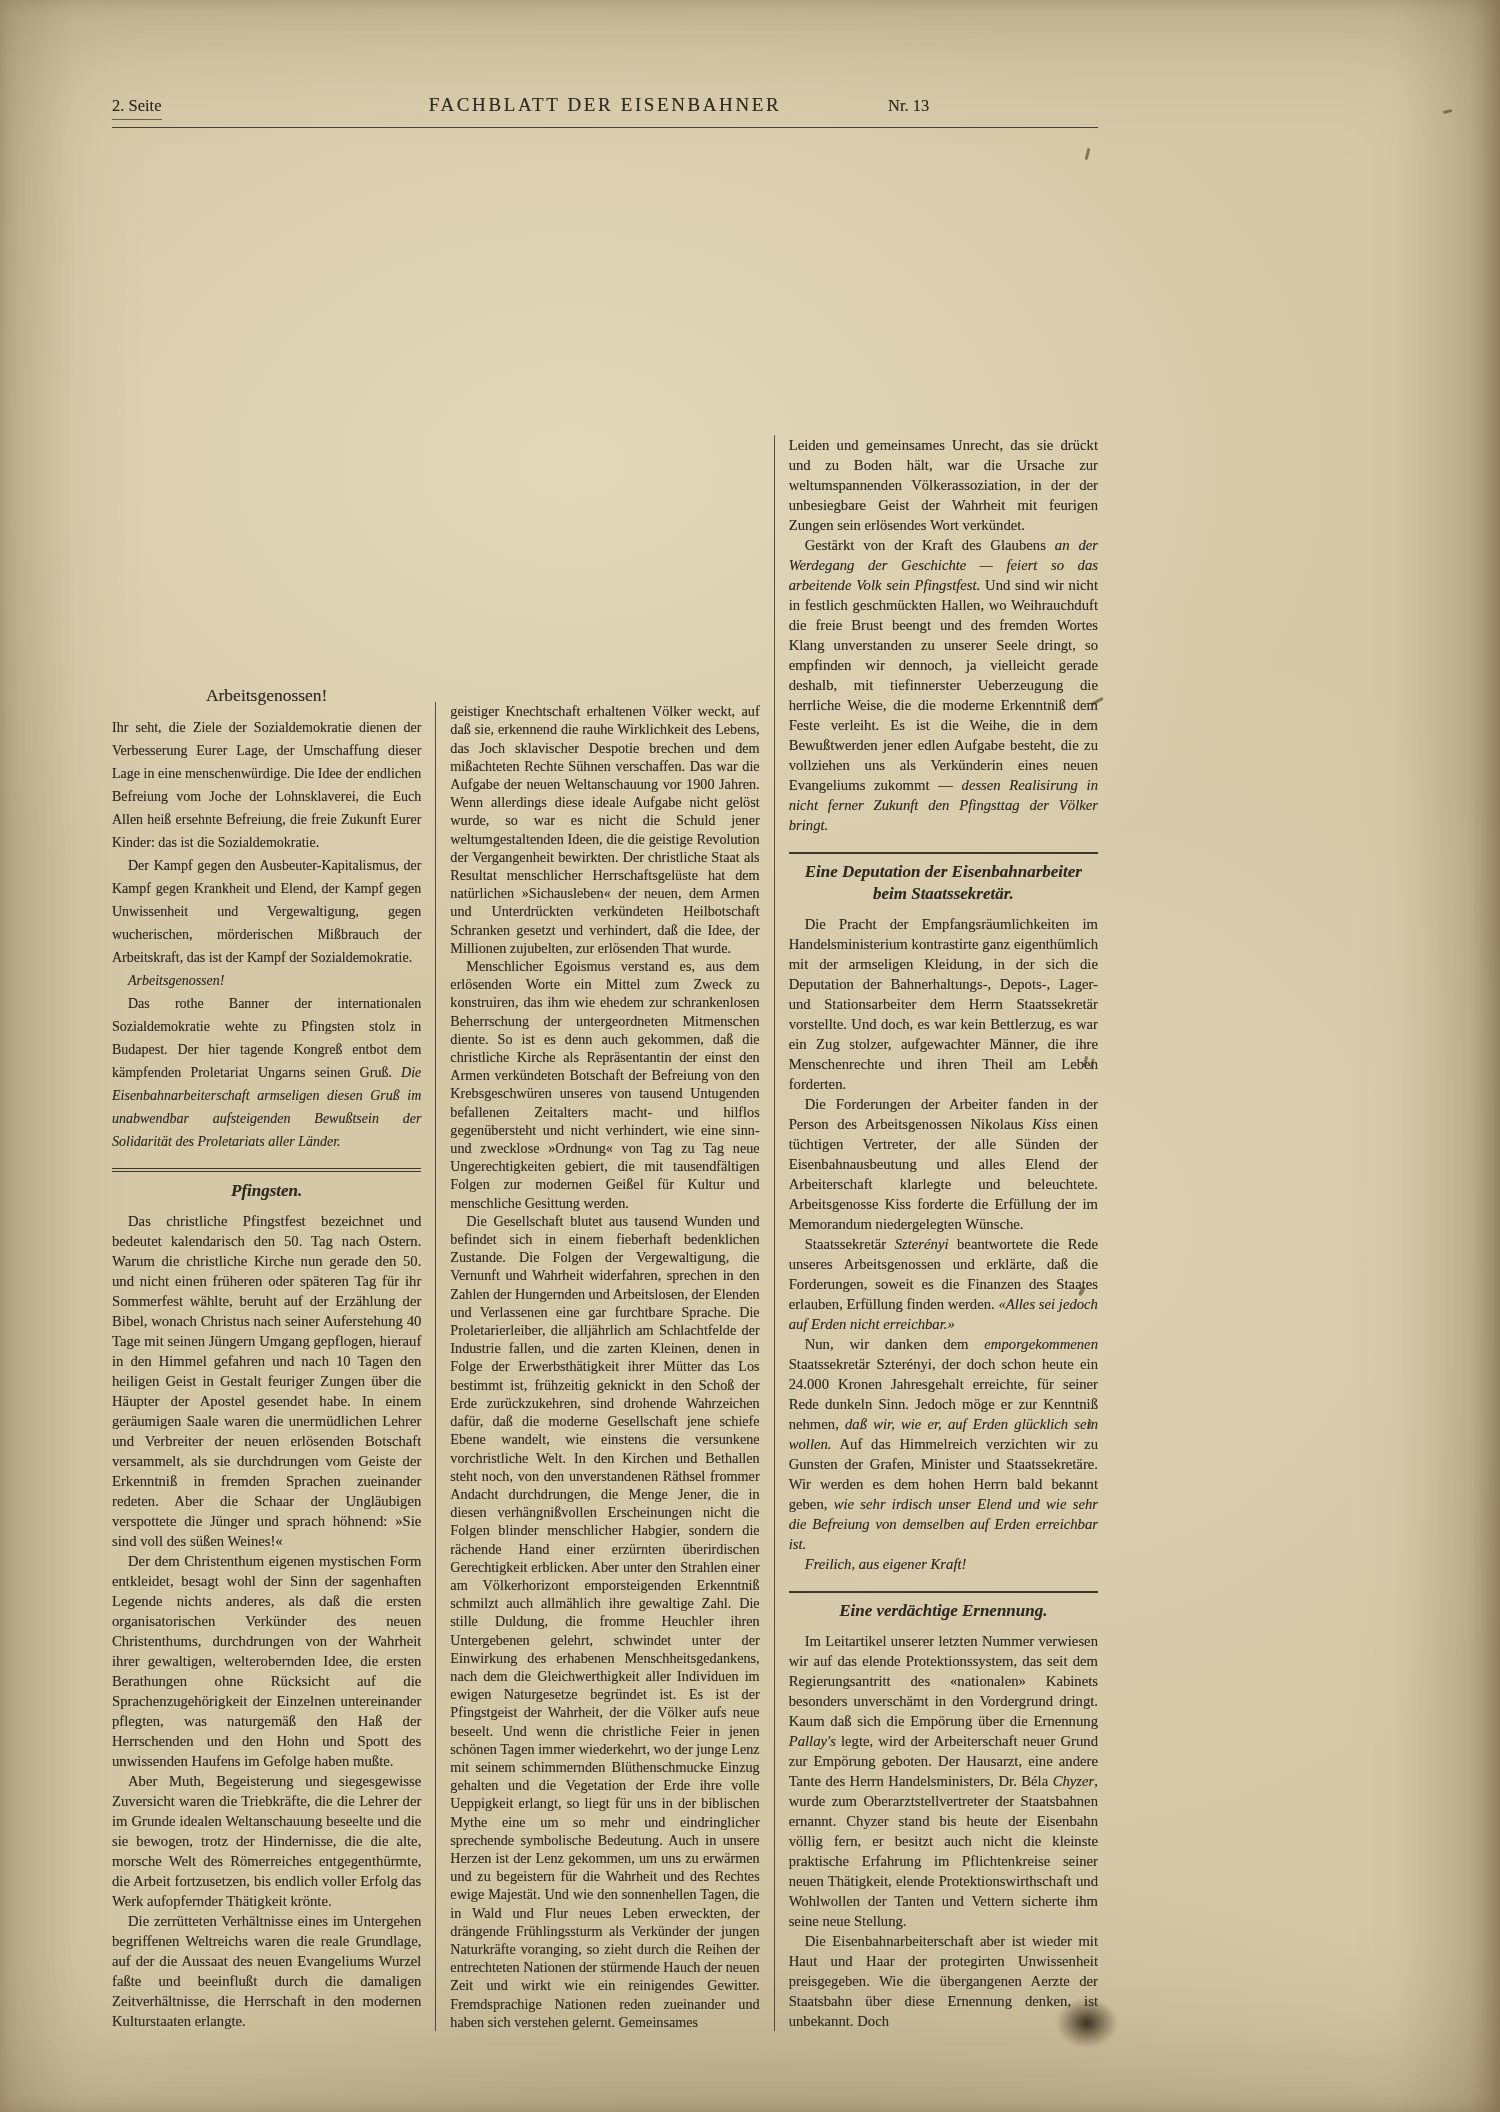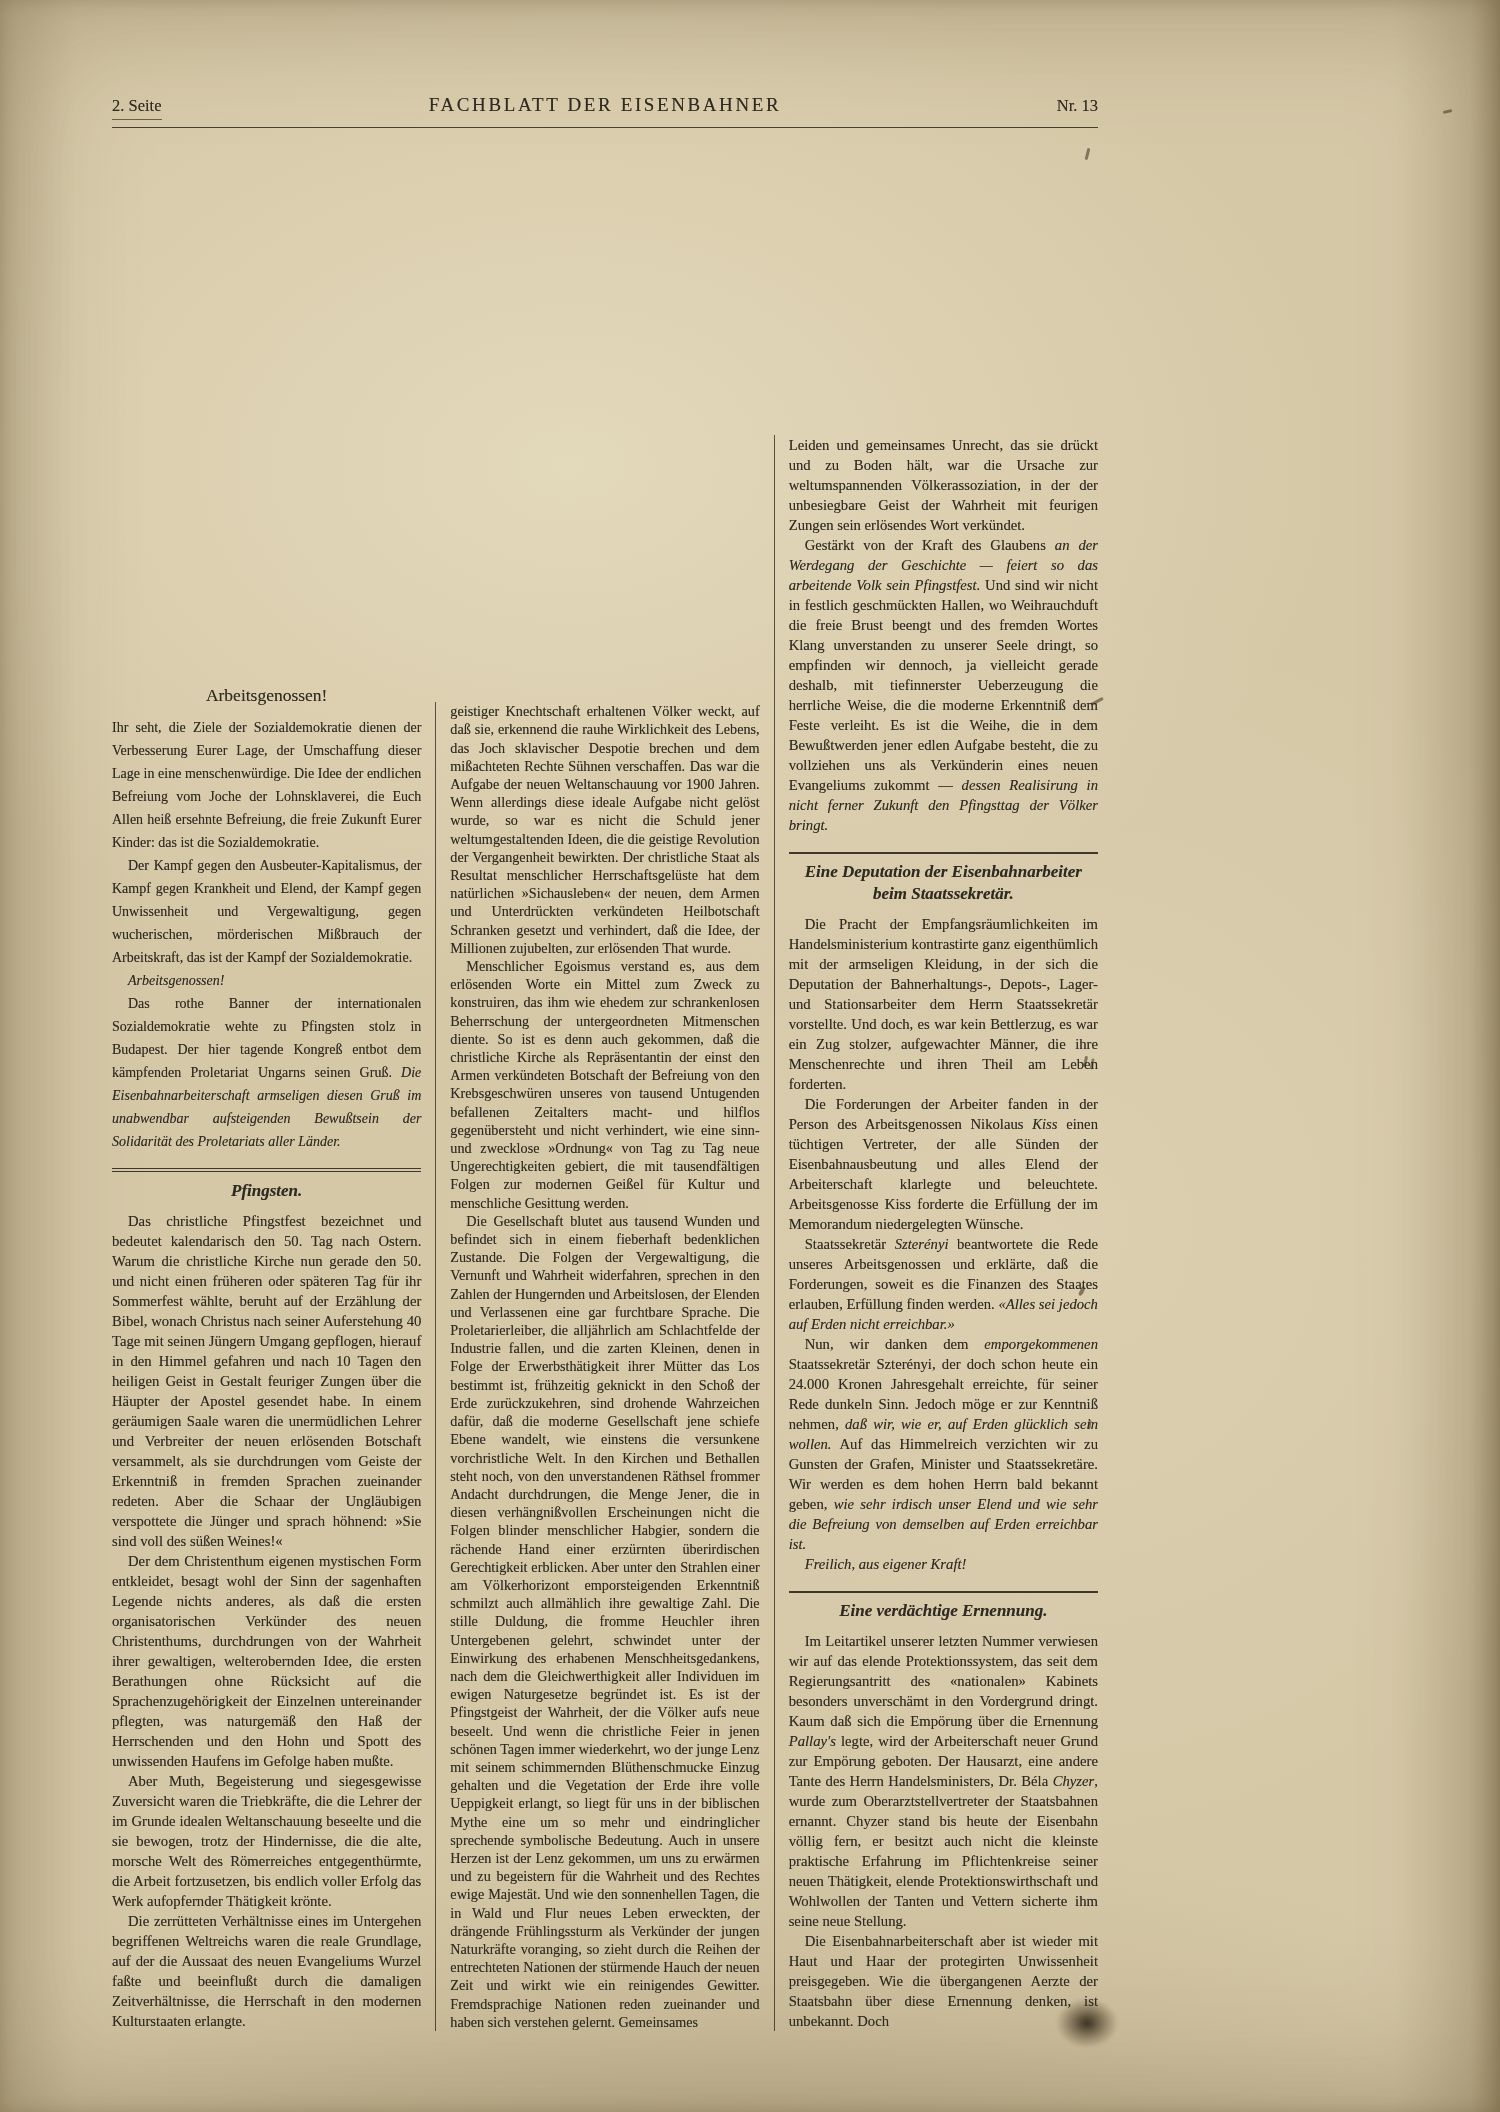--- a/index.html
+++ b/index.html
@@ -25,21 +25,21 @@
   }
   .content {
     position: absolute; left: 72px; top: 94px; width: 986px; height: 1942px;
     overflow: hidden;
     text-shadow: 0 0 0.5px rgba(47,43,34,0.45);
     margin-left: 40px;
   }
   .masthead { display: flex; align-items: baseline; border-bottom: 1.6px solid rgba(45,40,28,0.85); padding-bottom: 7px; }
   .masthead .mh-left  { width: 210px; font-size: 16.5px; }
   .masthead .mh-center{ flex: 1; text-align: center; font-size: 19px; letter-spacing: 2.6px; }
-  .masthead .mh-right { width: 210px; text-align: right; font-size: 16.5px; }
+  .masthead .mh-right { width: 210px; font-size: 16.5px; }
   .page-label { display: inline-block; border-bottom: 1px solid rgba(45,40,28,0.65); padding-bottom: 3px; }
 
   .columns { display: flex; margin-top: 9px; height: 1894px; overflow: hidden; align-items: flex-end; }
   .column { flex: 1 1 0; padding: 0 14px; overflow: hidden; }
   .column:first-child { padding-left: 0; }
   .column:last-child  { padding-right: 0; }
   .column + .column { border-left: 1px solid rgba(52,46,31,0.8); }
 
   p { margin: 0; text-align: justify; font-size: 14.7px; line-height: 20px;
       hyphens: auto; -webkit-hyphens: auto; }

